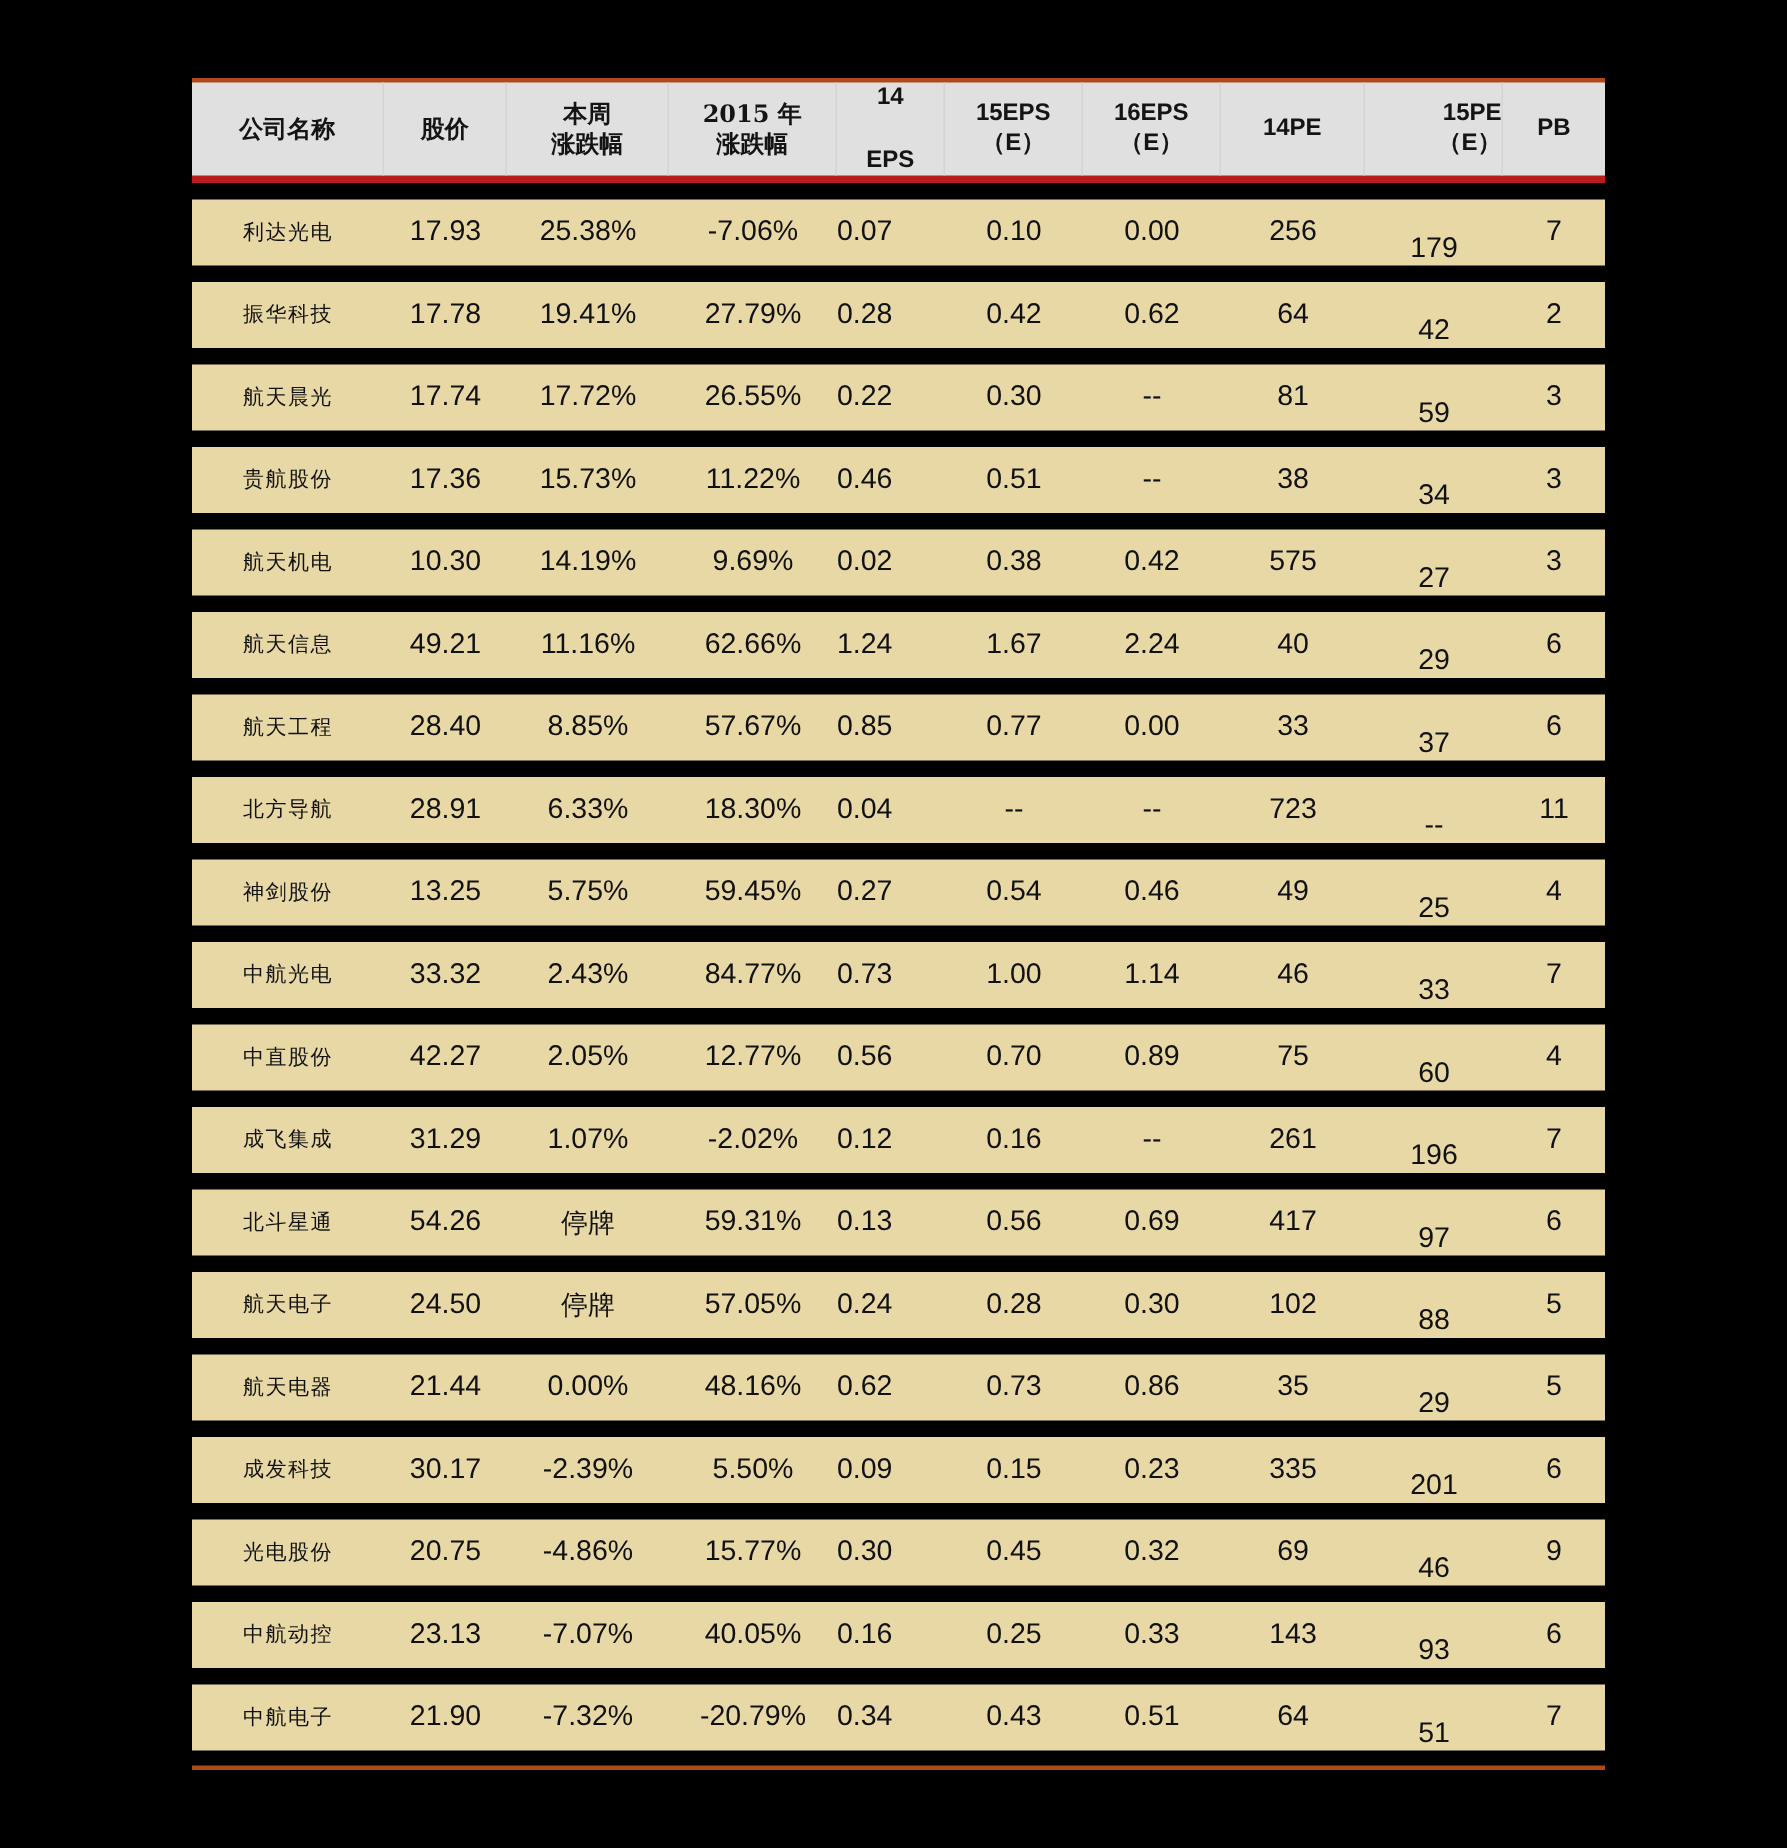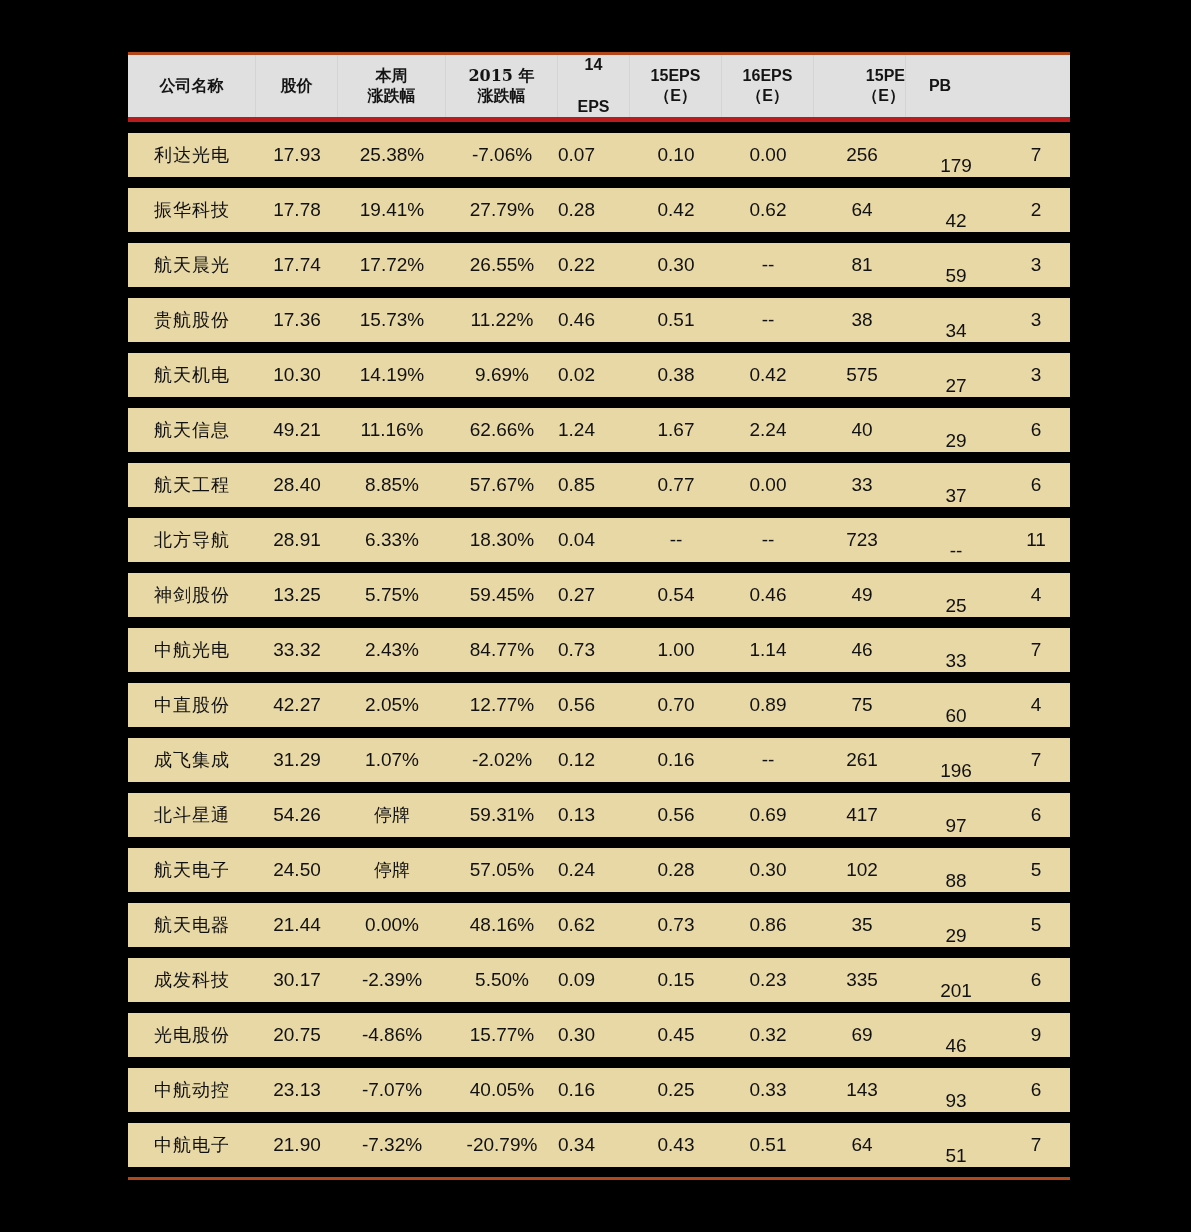--- a/index.html
+++ b/index.html
@@ -88,21 +88,21 @@
     display: flex;
     align-items: center;
     justify-content: center;
     font-size: 19px;
     color: #111111;
     box-sizing: border-box;
     white-space: nowrap;
   }
   .td.name {
     font-family: "DejaVu Serif", "Liberation Serif", serif;
-    font-size: 18px;
+    font-size: 14px;
     letter-spacing: 1px;
   }
   .td.cjkval {
     font-family: "DejaVu Serif", "Liberation Serif", serif;
     font-size: 18px;
   }
 
   
   .c0 { width: 128px; }
   .c1 { width: 82px;  }
@@ -151,20 +151,23 @@
           <span class="ln">EPS</span>
         </div>
         <div class="th c5">
           <span class="ln">15EPS</span>
           <span class="ln">（E）</span>
         </div>
         <div class="th c6">
           <span class="ln">16EPS</span>
           <span class="ln">（E）</span>
         </div>
+        <div class="th c7">
+          <span class="ln">14PE</span>
+        </div>
         <div class="th c8">
           <span class="ln">15PE</span>
           <span class="ln">（E）</span>
         </div>
         <div class="th c9">
           <span class="ln">PB</span>
         </div>
       </div>
     <div class="tbody" id="tbody">
         <div class="row">

